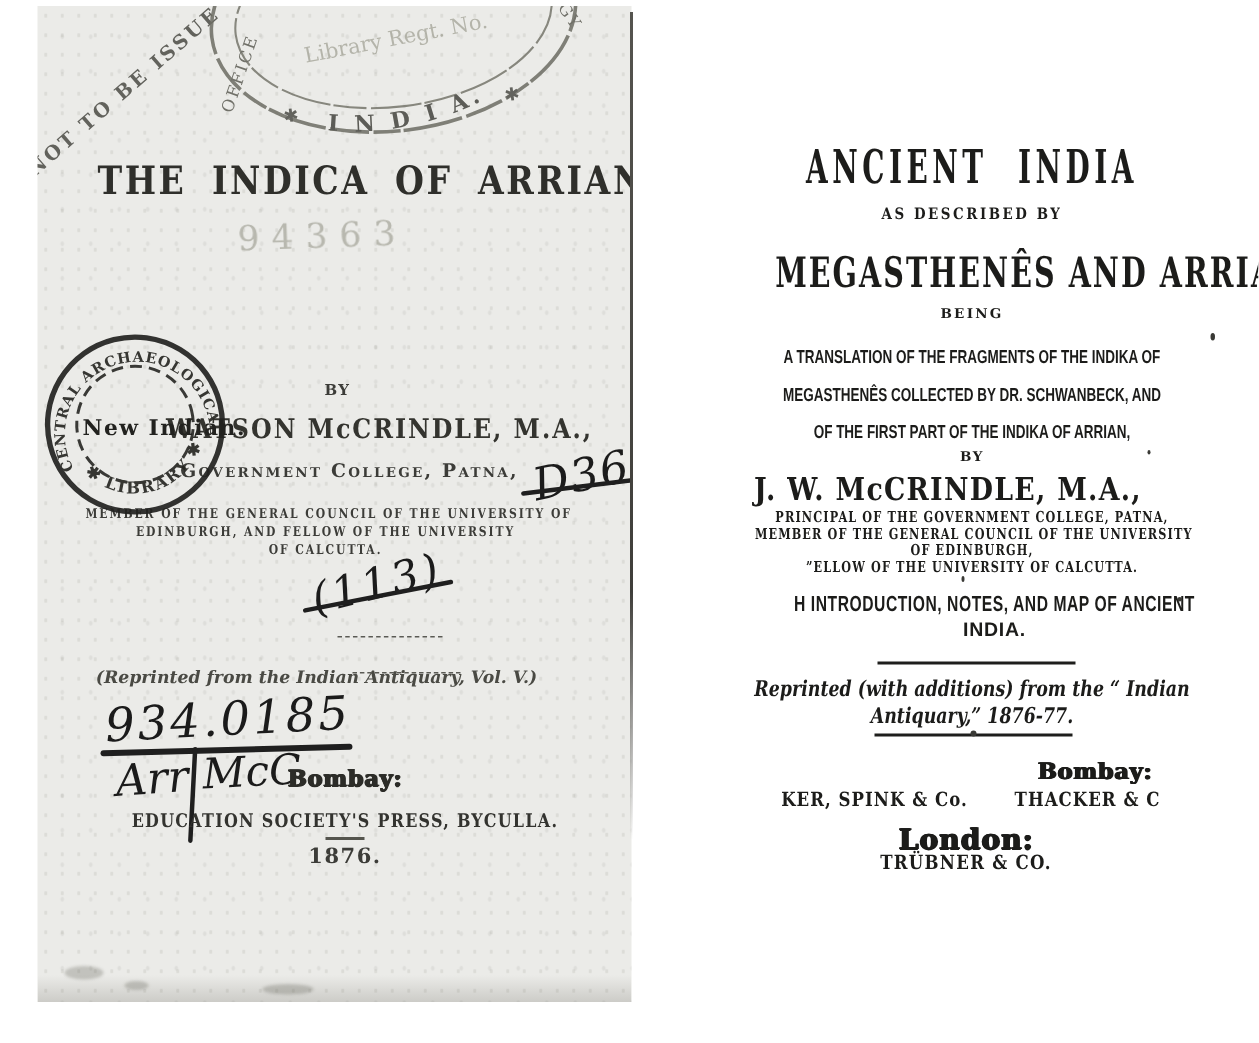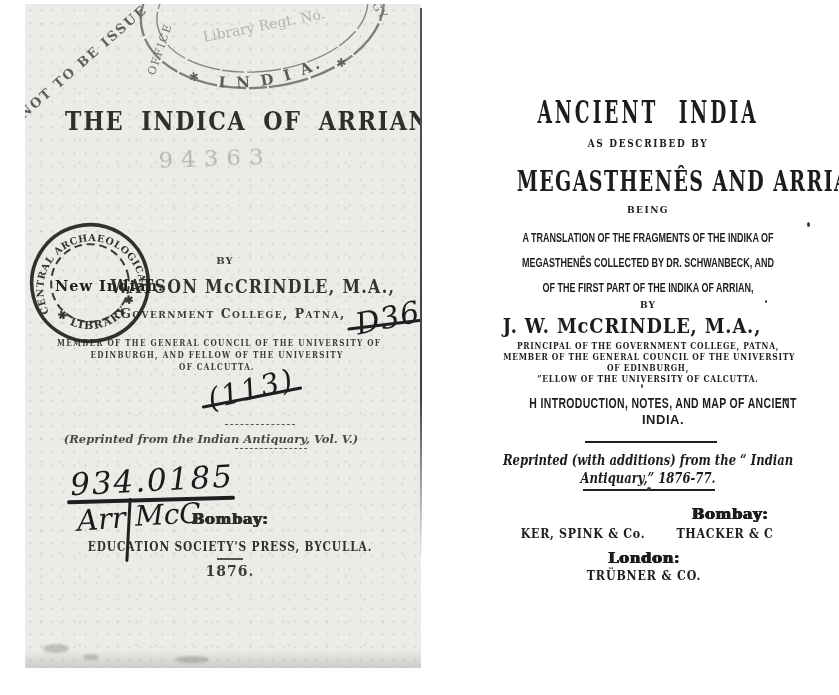--- a/index.html
+++ b/index.html
@@ -90,21 +90,21 @@
     <div class="abs" style="left:30px;top:273px;font-size:14.5px;font-weight:600;color:#22221f;
                 letter-spacing:1px;white-space:nowrap;">New Indian.</div>
 
     <div class="abs hw" style="left:330px;top:294px;font-size:30px;transform:rotate(-12deg);letter-spacing:1px;">D363</div>
     <div class="stroke" style="left:322px;top:317px;width:110px;height:2.5px;transform:rotate(-7deg);"></div>
 
     <div class="abs hw" style="left:182px;top:368px;font-size:29px;transform:rotate(-14deg);letter-spacing:2px;">(113)</div>
     <div class="stroke" style="left:176px;top:392px;width:102px;height:2.5px;transform:rotate(-11deg);"></div>
     <div class="dashrule" style="left:200px;top:420px;width:70px;"></div>
 
-    <div class="lp-line" style="left:-14px;top:428px;font-size:11.5px;font-style:italic;font-weight:600;color:#4a4a44;">(Reprinted from the Indian Antiquary, Vol. V.)</div>
+    <div class="lp-line" style="left:-14px;top:440px;font-size:11.5px;font-style:italic;font-weight:600;color:#4a4a44;">(Reprinted from the Indian Antiquary, Vol. V.)</div>
     <div class="dashrule" style="left:210px;top:444px;width:72px;"></div>
 
     <div class="abs hw" style="left:45px;top:458px;font-size:31px;letter-spacing:2px;transform:rotate(-3deg);">934.0185</div>
     <div class="stroke" style="left:42px;top:494px;width:168px;height:3.5px;transform:rotate(-1.5deg);"></div>
     <div class="abs hw" style="left:52px;top:498px;font-size:29px;transform:rotate(-4deg);">Arr</div>
     <div class="abs hw" style="left:110px;top:494px;font-size:28px;transform:rotate(-3deg);">McC</div>
     <div class="stroke" style="left:102px;top:494px;width:2.5px;height:64px;transform:rotate(3deg);"></div>
 
     <div class="lp-line blackletter" style="left:5px;top:506px;font-size:15px;color:#2c2c28;">Bombay:</div>
     <div class="lp-line sx85" style="left:5px;top:535px;font-size:12.5px;font-weight:600;letter-spacing:1px;color:#33332f;">EDUCATION SOCIETY'S PRESS, BYCULLA.</div>
@@ -151,21 +151,21 @@
     <div class="rp-line sx80" style="top:469px;font-size:14.5px;font-weight:700;font-style:italic;">Antiquary,” 1876-77.</div>
 
     <div class="rule" style="left:128px;top:489px;width:132px;"></div>
     <div class="speck" style="left:192px;top:487px;width:4px;height:4px;"></div>
 
     <div class="rp-line sx85" style="left:48px;width:160px;top:526px;font-size:13px;font-weight:700;letter-spacing:.8px;">KER, SPINK &amp; Co.</div>
 
     <div class="rp-line blackletter" style="left:200px;width:150px;top:505px;font-size:15px;">Bombay:</div>
     <div class="rp-line sx85" style="left:195px;width:150px;top:526px;font-size:13px;font-weight:700;letter-spacing:.8px;">THACKER &amp; C</div>
 
-    <div class="rp-line blackletter" style="top:549px;left:-4px;font-size:15px;">London:</div>
+    <div class="rp-line blackletter" style="top:549px;left:-4px;font-size:19px;">London:</div>
     <div class="rp-line sx85" style="top:568px;left:-4px;font-size:13px;font-weight:700;letter-spacing:1px;">TRÜBNER &amp; CO.</div>
 
 
     <div class="speck" style="left:352px;top:222px;width:3px;height:5px;"></div>
     <div class="speck" style="left:310px;top:300px;width:2px;height:3px;"></div>
     <div class="speck" style="left:186px;top:384px;width:2px;height:4px;"></div>
     <div class="speck" style="left:330px;top:398px;width:3px;height:3px;"></div>
   </div>
 </div>
 

